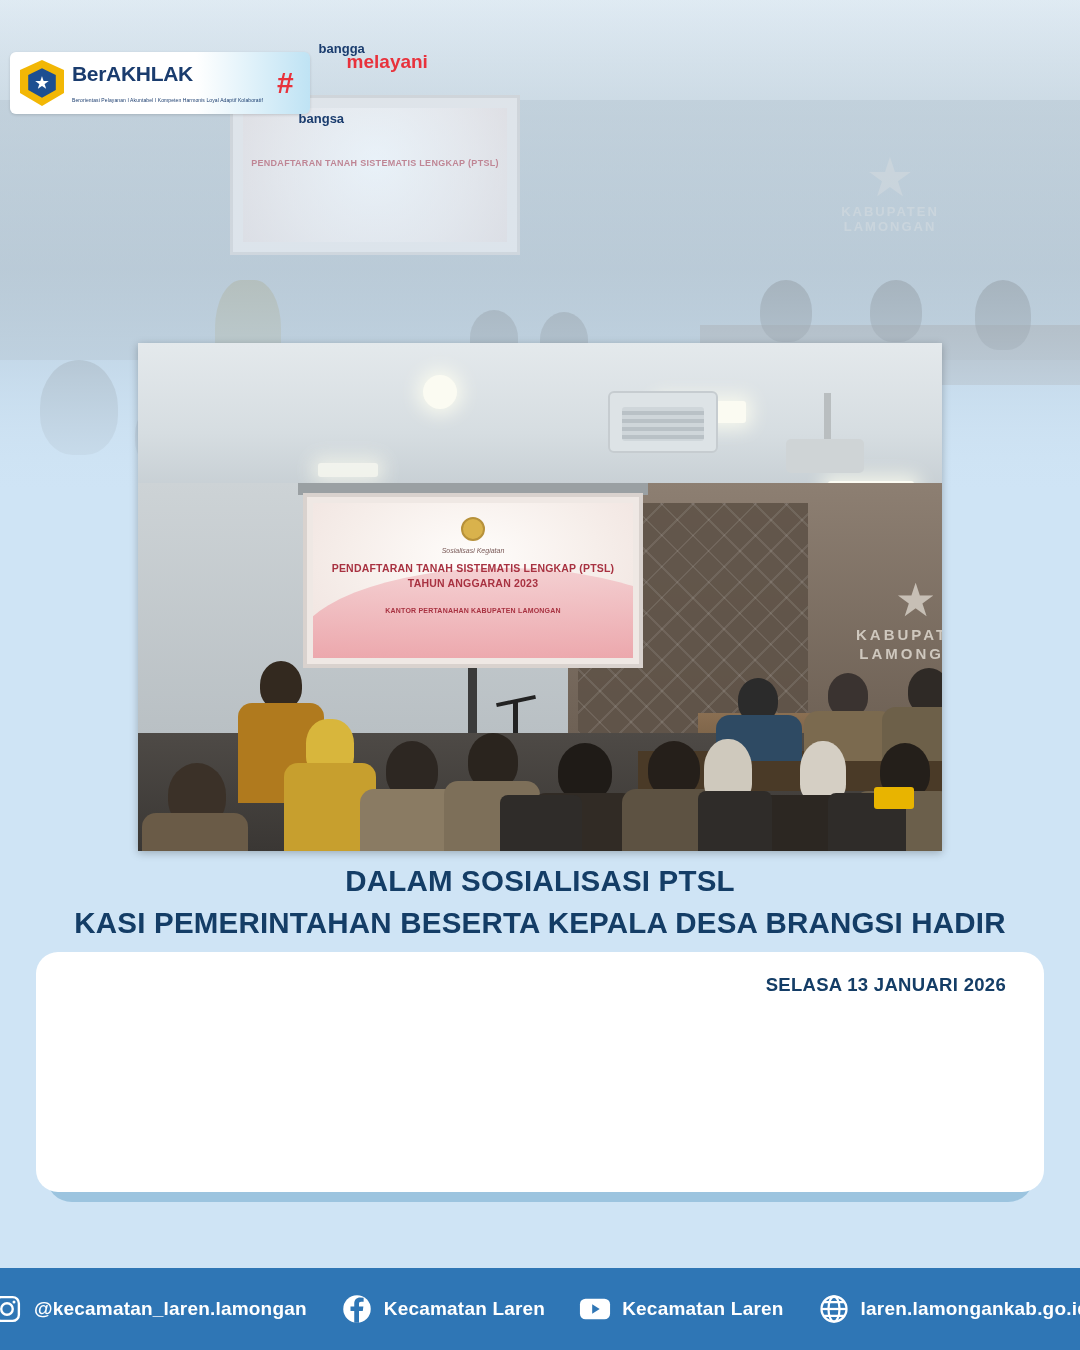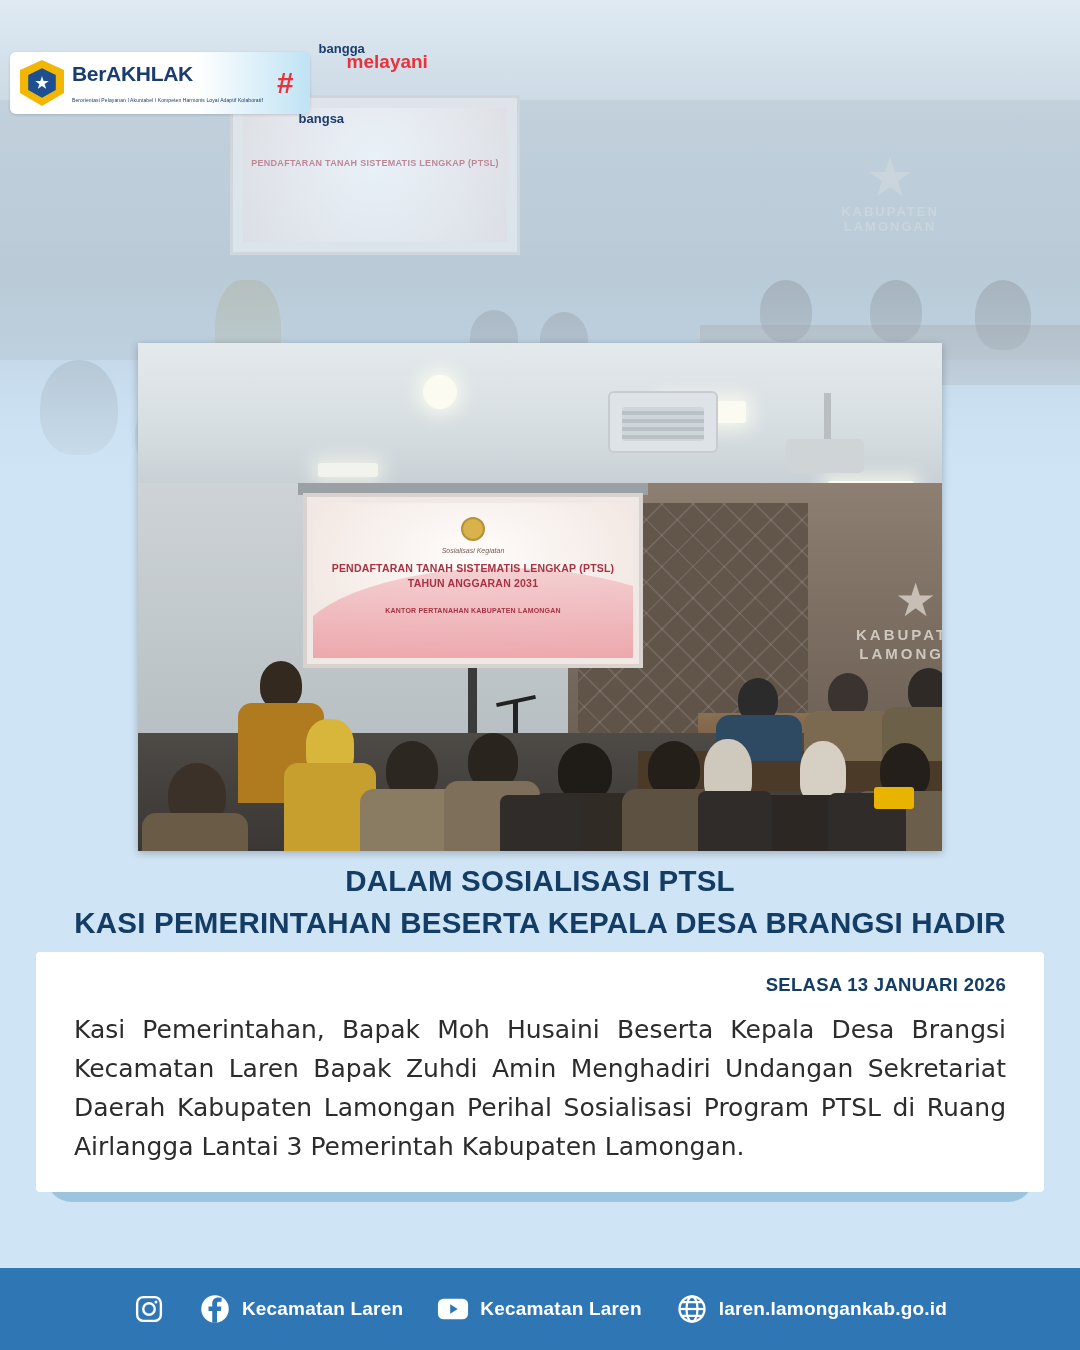--- a/index.html
+++ b/index.html
@@ -223,21 +223,21 @@
     letter-spacing: .2px;
   }
 
   
   .card-shadow {
     position: absolute; top: 962px; left: 46px; width: 988px; height: 240px;
     background: #9cc4df; border-radius: 26px;
   }
   .card {
     position: absolute; top: 952px; left: 36px; width: 1008px; height: 240px;
-    background: #ffffff; border-radius: 4px;
+    background: #ffffff; border-radius: 22px;
     padding: 22px 38px 26px 38px;
   }
   .card-date {
     text-align: right; color: #143d66; font-weight: bold; font-size: 18.5px;
     letter-spacing: .3px; margin-bottom: 14px;
   }
   .card-body {
     color: #2c2c2c; font-size: 25px; line-height: 39px; text-align: justify;
     font-family: "DejaVu Sans", sans-serif;
   }
@@ -329,21 +329,21 @@
     </div>
 
     <div class="p-screen-top"></div>
     <div class="p-screen">
       <div class="p-screen-inner">
         <div class="p-screen-wave"></div>
         <div class="p-screen-logo"></div>
         <div class="p-screen-head">Sosialisasi Kegiatan</div>
         <div class="p-screen-title">
           <span>PENDAFTARAN TANAH SISTEMATIS LENGKAP (PTSL)</span><br>
-          <span>TAHUN ANGGARAN 2031</span>
+          <span>TAHUN ANGGARAN 2023</span>
         </div>
         <div class="p-screen-sub">KANTOR PERTANAHAN KABUPATEN LAMONGAN</div>
       </div>
     </div>
     <div class="p-stand"></div>
     <div class="p-mic-arm"></div>
     <div class="p-mic-stand"></div>
 
     <div class="p-dais"></div>
     <div class="p-dais2"></div>
@@ -393,33 +393,33 @@
   </div>
 
   <div class="headline">
     <div>DALAM SOSIALISASI PTSL</div>
     <div>KASI PEMERINTAHAN BESERTA KEPALA DESA BRANGSI HADIR</div>
   </div>
 
   <div class="card-shadow"></div>
   <div class="card">
     <div class="card-date">SELASA 13 JANUARI 2026</div>
-    <div class="card-body">Kasi Pemerintahan, Bapak Moh Husaini Beserta Kepala Desa Brangsi Kecamatan Laren Bapak Zuhdi Amin Menghadiri Undangan Sekretariat Daerah Kabupaten Lamongan Perihal Sosialisasi Program PTSL di Ruang Airlangga Lantai 3 Pemerintah Kabupaten Lamongan.</div>
   </div>
 
   <div class="footer">
 
     <div class="f-item">
       <span class="ic">
         <svg width="30" height="30" viewBox="0 0 24 24" fill="none" stroke="#ffffff" stroke-width="1.9">
           <rect x="2.5" y="2.5" width="19" height="19" rx="5"></rect>
           <circle cx="12" cy="12" r="4.6"></circle>
           <circle cx="17.6" cy="6.4" r="1.2" fill="#ffffff" stroke="none"></circle>
         </svg>
       </span>
+      <span class="label">@kecamatan_laren.lamongan</span>
     </div>
 
     <div class="f-item">
       <span class="ic">
         <svg width="30" height="30" viewBox="0 0 24 24">
           <circle cx="12" cy="12" r="11" fill="#ffffff"></circle>
           <path d="M13.6 23V13.6h3l.5-3.6h-3.5V7.9c0-1 .3-1.7 1.8-1.7h1.9V3a26 26 0 0 0-2.8-.15c-2.8 0-4.7 1.7-4.7 4.8V10H6.8v3.6h3V23z" fill="#2f76b5"></path>
         </svg>
       </span>
       <span class="label">Kecamatan Laren</span>

